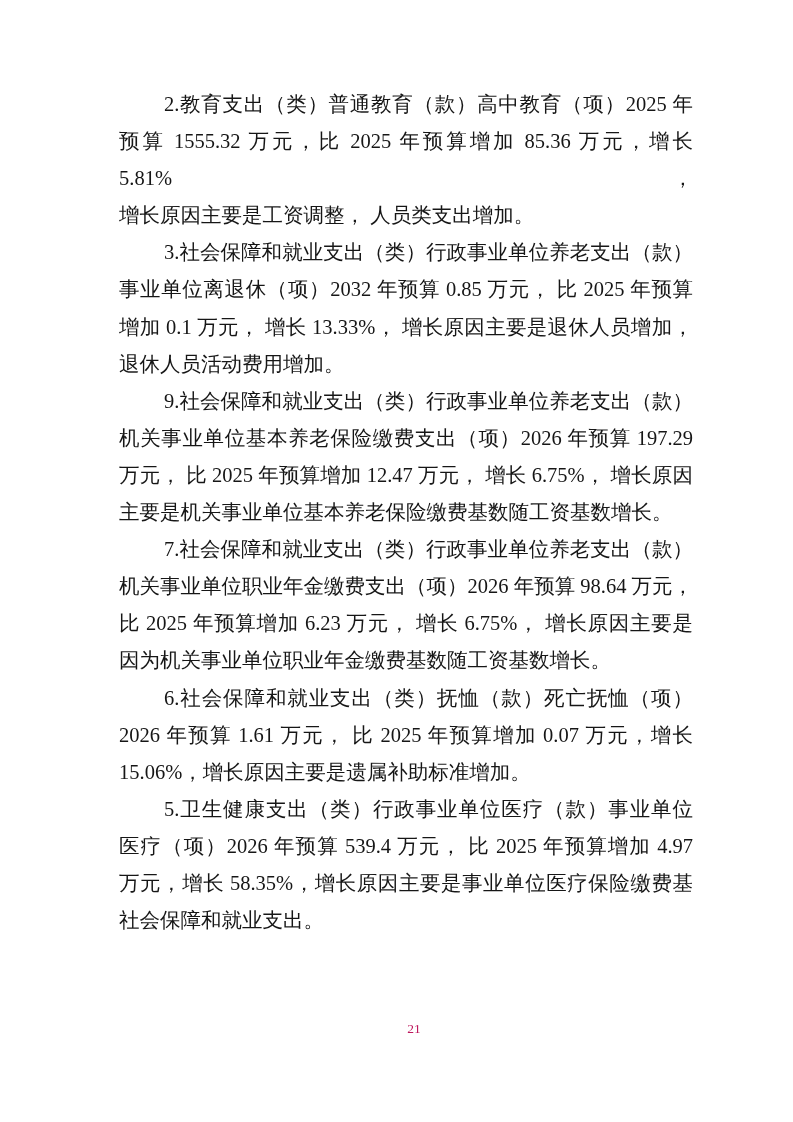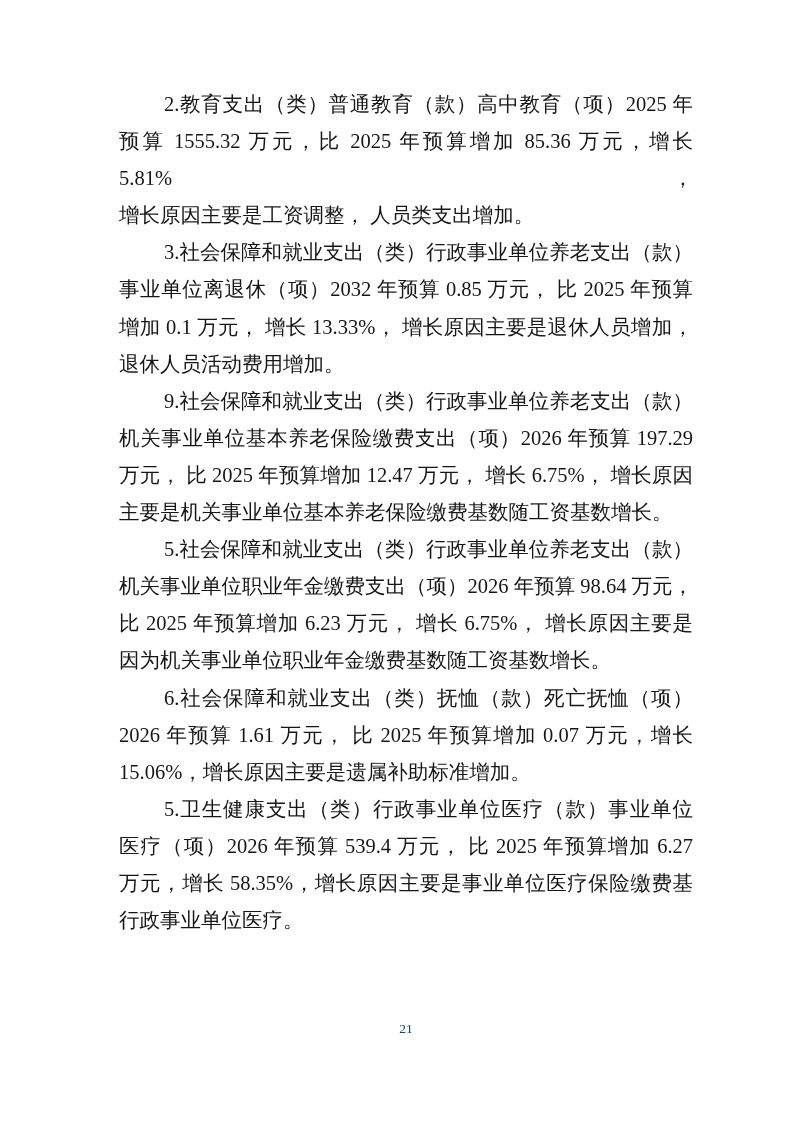--- a/index.html
+++ b/index.html
@@ -35,26 +35,26 @@
   }
   .line.pfirst {
     text-indent: 45px;
   }
   .line.plast {
     text-align: center;
     text-align-last: left;
   }
   .page-number {
     position: absolute;
-    left: 119px;
+    left: 127px;
     top: 1021px;
     width: 574px;
     text-align: center;
     font-size: 13.5px;
-    color: #0c4a6e;
+    color: #be185d;
   }
 </style>
 </head>
 <body>
 
 <div class="page">
   <div class="text-block" id="document-body">
       <div class="paragraph">
         <div class="line pfirst">2.教育支出（类）普通教育（款）高中教育（项）2025 年</div>
         <div class="line">预算 1555.32 万元，比 2025 年预算增加 85.36 万元，增长 5.81%，</div>
@@ -66,31 +66,31 @@
         <div class="line">增加 0.1 万元， 增长 13.33%， 增长原因主要是退休人员增加，</div>
         <div class="line plast">退休人员活动费用增加。</div>
       </div>
       <div class="paragraph">
         <div class="line pfirst">9.社会保障和就业支出（类）行政事业单位养老支出（款）</div>
         <div class="line">机关事业单位基本养老保险缴费支出（项）2026 年预算 197.29</div>
         <div class="line">万元， 比 2025 年预算增加 12.47 万元， 增长 6.75%， 增长原因</div>
         <div class="line plast">主要是机关事业单位基本养老保险缴费基数随工资基数增长。</div>
       </div>
       <div class="paragraph">
-        <div class="line pfirst">5.社会保障和就业支出（类）行政事业单位养老支出（款）</div>
+        <div class="line pfirst">7.社会保障和就业支出（类）行政事业单位养老支出（款）</div>
         <div class="line">机关事业单位职业年金缴费支出（项）2026 年预算 98.64 万元，</div>
         <div class="line">比 2025 年预算增加 6.23 万元， 增长 6.75%， 增长原因主要是</div>
         <div class="line plast">因为机关事业单位职业年金缴费基数随工资基数增长。</div>
       </div>
       <div class="paragraph">
         <div class="line pfirst">6.社会保障和就业支出（类）抚恤（款）死亡抚恤（项）</div>
         <div class="line">2026 年预算 1.61 万元， 比 2025 年预算增加 0.07 万元，增长</div>
         <div class="line plast">15.06%，增长原因主要是遗属补助标准增加。</div>
       </div>
       <div class="paragraph">
         <div class="line pfirst">5.卫生健康支出（类）行政事业单位医疗（款）事业单位</div>
-        <div class="line">医疗（项）2026 年预算 539.4 万元， 比 2025 年预算增加 6.27</div>
+        <div class="line">医疗（项）2026 年预算 539.4 万元， 比 2025 年预算增加 4.97</div>
         <div class="line">万元，增长 58.35%，增长原因主要是事业单位医疗保险缴费基</div>
-        <div class="line plast">行政事业单位医疗。</div>
+        <div class="line plast">社会保障和就业支出。</div>
       </div>
     </div>
   <div class="page-number">21</div>
 </div>
 
 </body></html>

